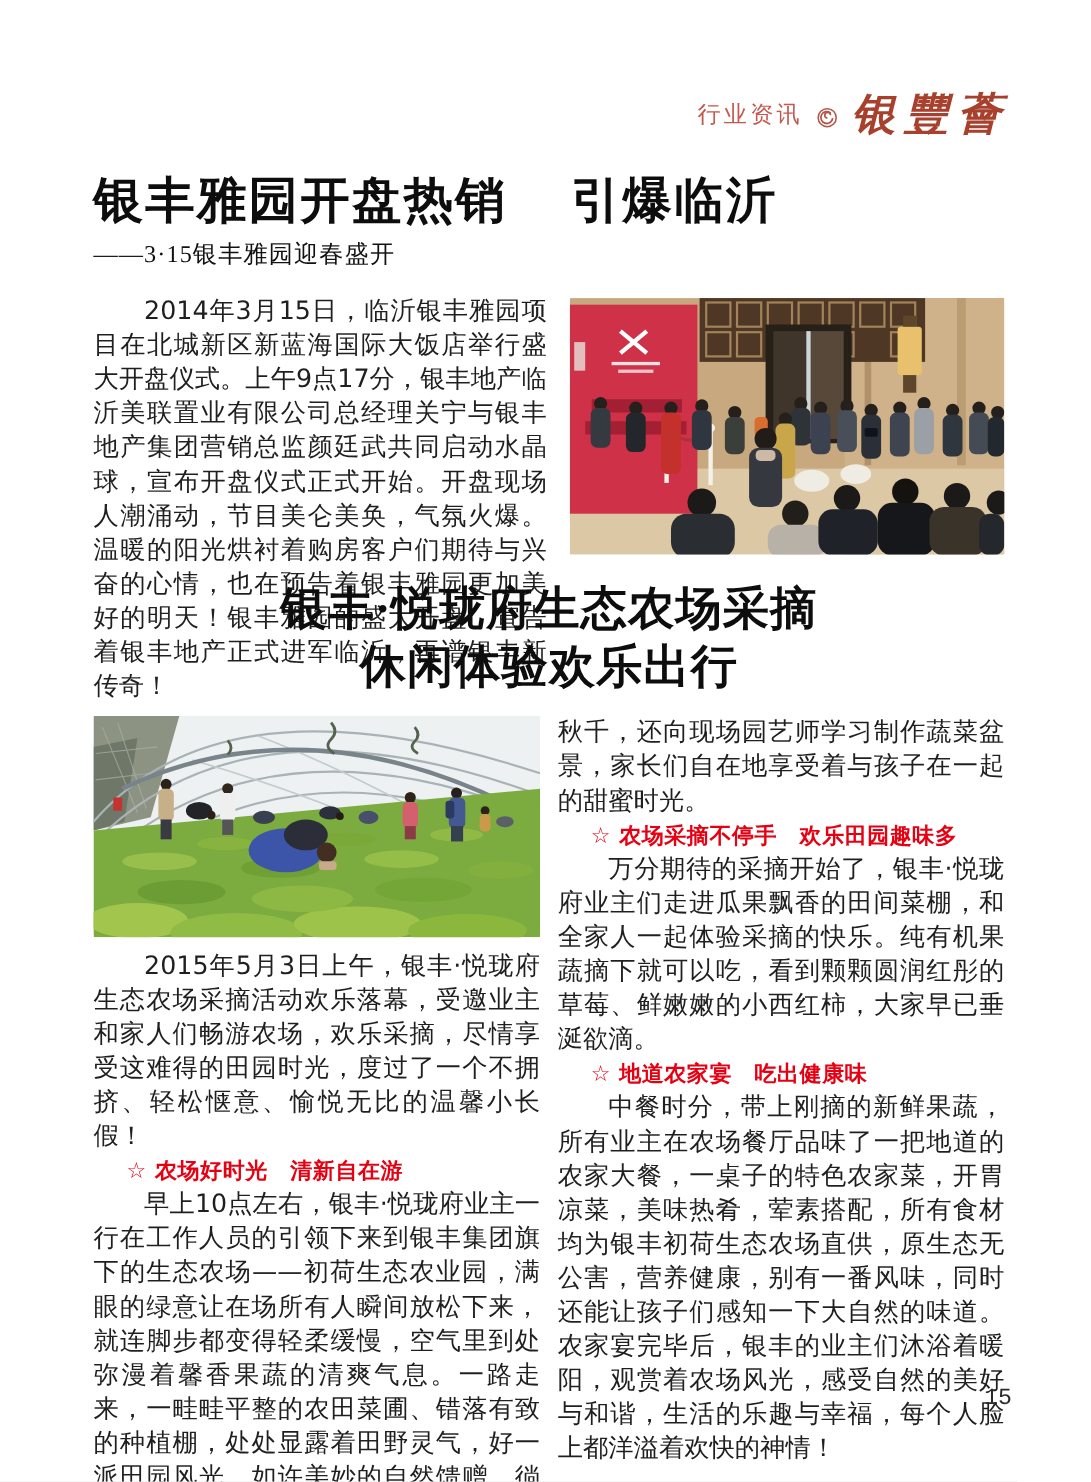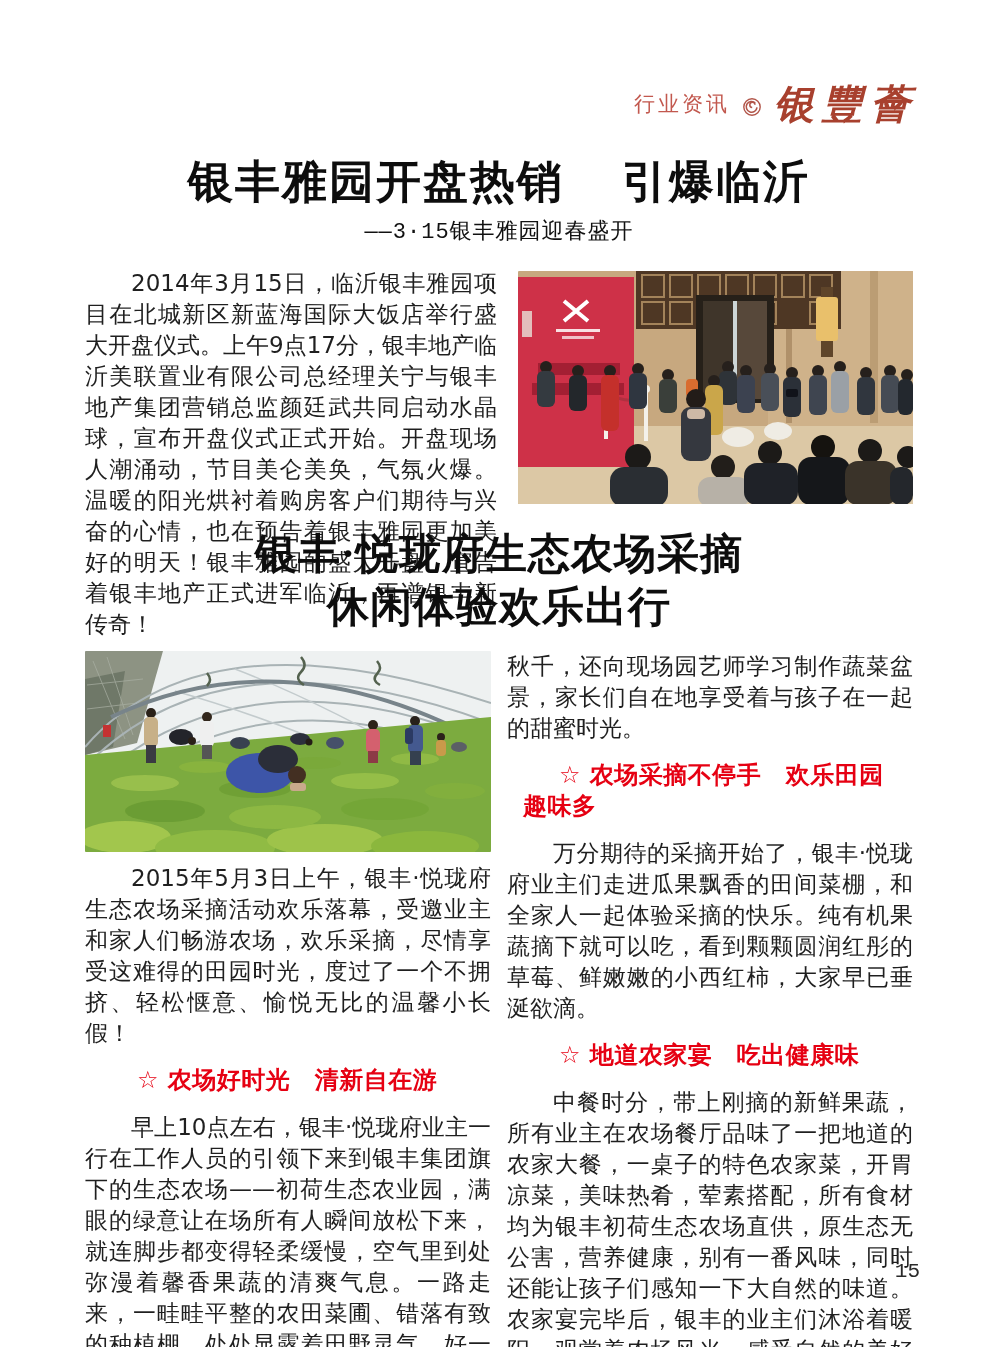--- a/index.html
+++ b/index.html
@@ -12,43 +12,43 @@
   .mag-header { position:absolute; top:84px; right:74px; display:flex; align-items:center; gap:12px;justify-content:space-between; }
   .section-label { font-size:21px; color:#c2584e; letter-spacing:3px; font-weight:500; }
   .swirl { width:20px; height:20px; margin-top:6px; }
   .logo-text {
     font-family:Liberation Sans, sans-serif; font-style:italic; font-weight:bold;
     font-size:40px; color:#a8402e; letter-spacing:8px; line-height:1;
   }
   
   .article1 { position:absolute; top:156px; left:85px; width:828px; }
   .a1-title {
-    margin:0; text-align:center; font-family:"Liberation Serif","DejaVu Serif",serif;
+    margin:0; text-align:left; font-family:"Liberation Serif","DejaVu Serif",serif;
     font-weight:900; font-size:45px; line-height:52px; letter-spacing:2px; color:#0d0d0d;
   }
   .a1-title .gap2 { margin-left:58px; }
-  .a1-subtitle { margin:8px 0 0 0; text-align:center; font-family:Liberation Mono, monospace;
+  .a1-subtitle { margin:8px 0 0 0; text-align:left; font-family:Liberation Serif, serif;
     font-size:22px; letter-spacing:1px; color:#111; }
   .a1-row { display:flex; gap:21px; margin-top:22px; }
   .a1-text { width:412px; }
   p.body { margin:0; font-size:23px; line-height:31px; text-align:justify; text-indent:2em; color:#1f1f1f; }
   p.body.cont { text-indent:0; }
   .photo { display:block; border-radius:1px; }
   .photo1-wrap { width:395px; height:233px; margin-top:3px; }
   
   .article2 { position:absolute; top:528px; left:85px; width:828px; }
   .a2-title {
     margin:0; text-align:center; font-family:"Liberation Serif","DejaVu Serif",serif;
     font-weight:900; font-size:42px; line-height:53px; letter-spacing:1px; color:#0d0d0d;
   }
   .a2-row { display:flex; gap:16px; margin-top:17px; }
   .a2-col { width:406px; }
   .photo2-wrap { width:406px; height:201px; margin-bottom:11px; }
   .red-head {
-    margin:16px; color:#e60012; font-weight:bold; font-size:24px; line-height:31px;
+    margin:0; color:#e60012; font-weight:bold; font-size:20px; line-height:31px;
     text-indent:1.5em; letter-spacing:0.5px;
   }
   
   .page-number { position:absolute; top:1260px; right:72px; font-family:Liberation Mono, monospace;
     font-size:21px; color:#2a2a2a; }
 </style>
 </head>
 <body>
 
 <div class="page">

